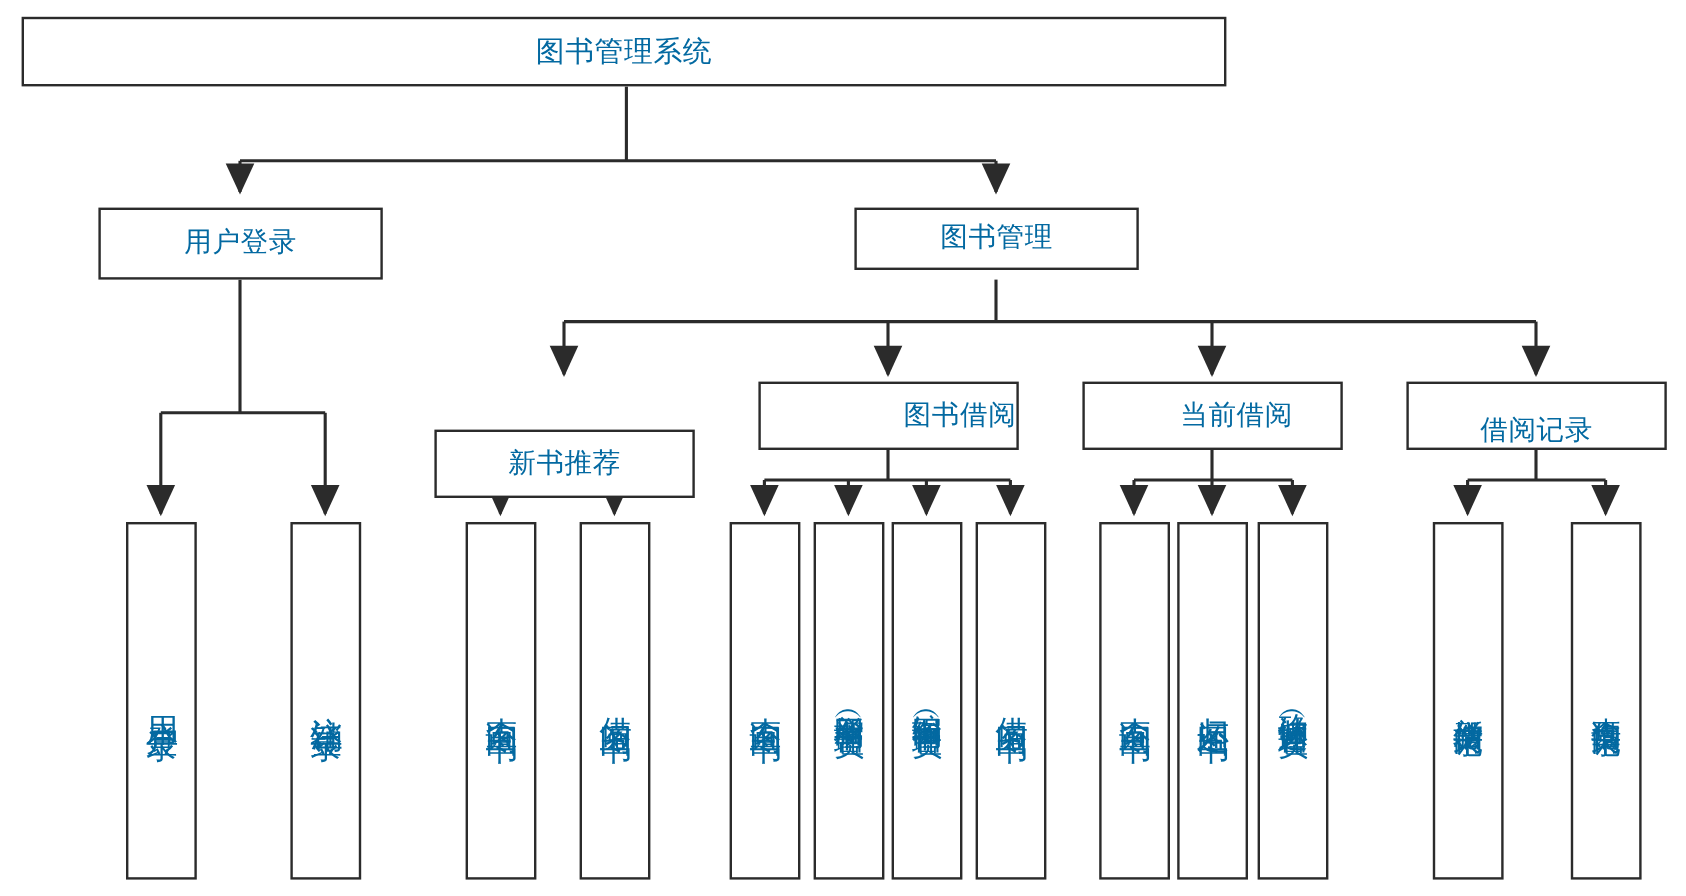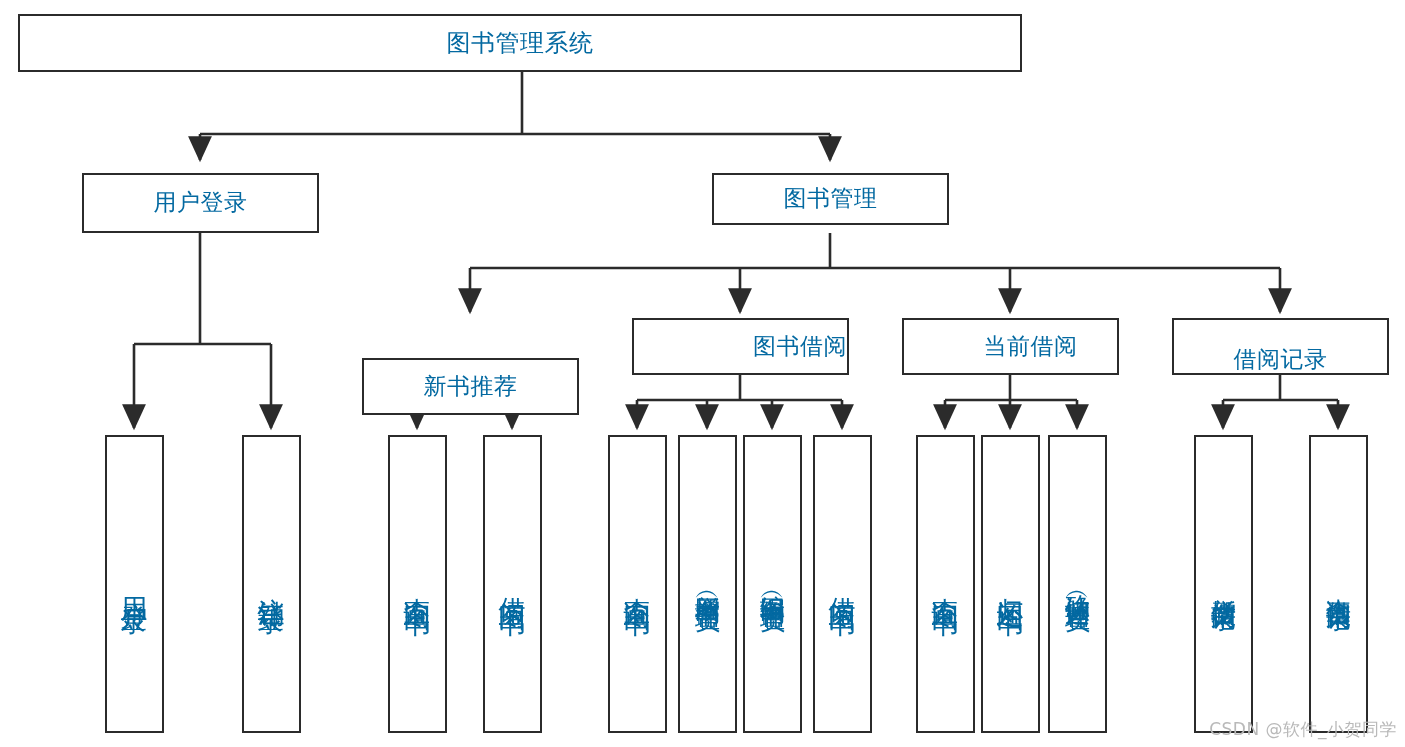--- a/index.html
+++ b/index.html
@@ -194,15 +194,14 @@
     <span class="label">确认归还（管理员）</span>
   </div>
 
   <div class="node vert small" style="left:1194px; top:435px; width:59px; height:298px;">
     <span class="label">新增借阅记录</span>
   </div>
   <div class="node vert small" style="left:1309px; top:435px; width:59px; height:298px;">
     <span class="label">查询借阅记录</span>
   </div>
 
-  <div id="watermark">CSDN @软件_小贺同学</div>
 
 </div>
 
 </body></html>

